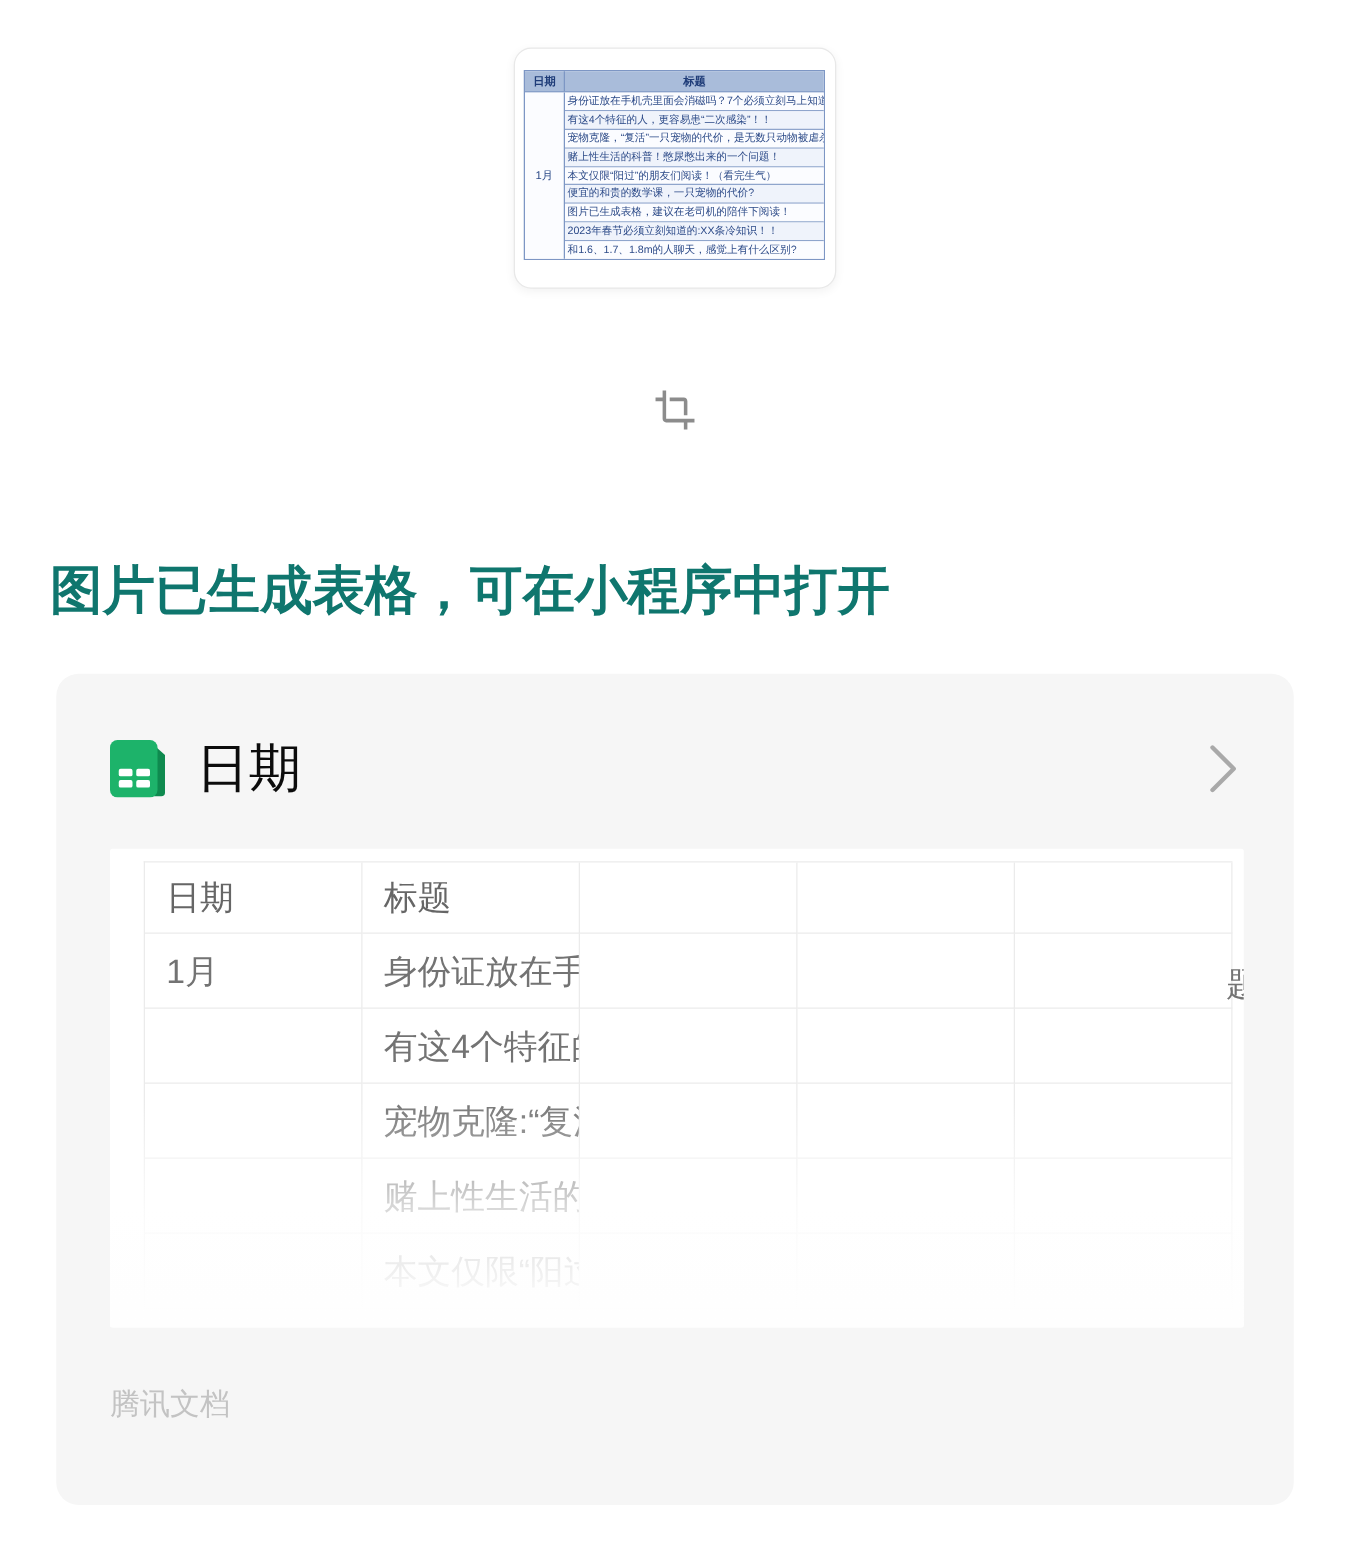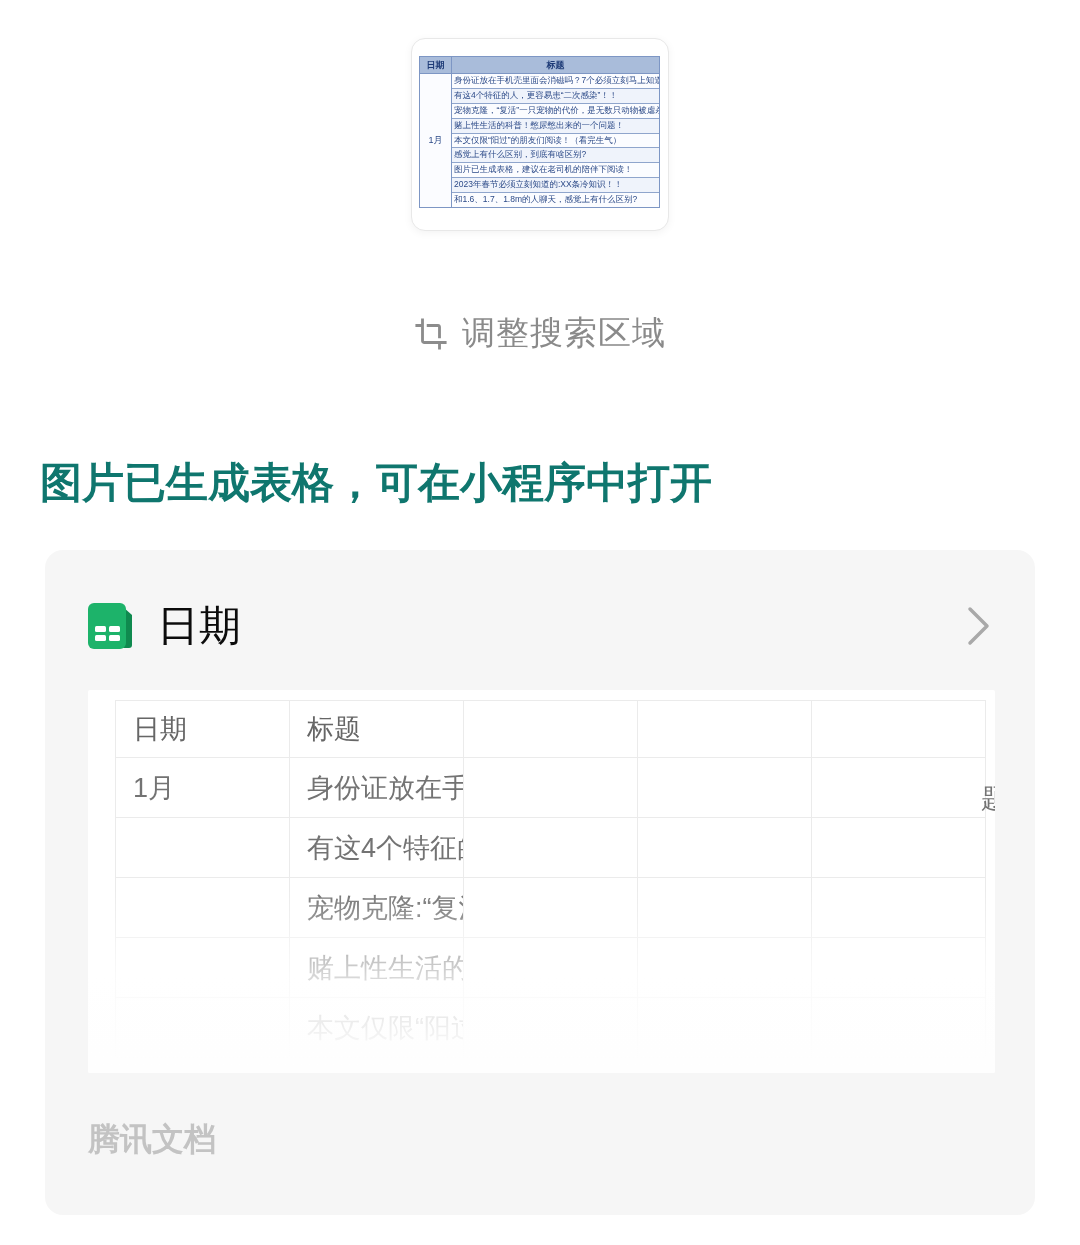--- a/index.html
+++ b/index.html
@@ -100,53 +100,52 @@
   .fade {
     position:absolute; inset:0; pointer-events:none;
     background:linear-gradient(180deg,
       rgba(255,255,255,0) 0%,
       rgba(255,255,255,0) 52%,
       rgba(255,255,255,.72) 75%,
       rgba(254,254,254,.97) 94%,
       #fefefe 100%);
   }
 
-  .card-footer { margin:45px 0 14px 43px; font-size:32px; color:#c3c3c3;font-weight:bold; }
+  .card-footer { margin:45px 0 14px 43px; font-size:24px; color:#c3c3c3; }
 </style>
 </head>
 <body>
 
 <div class="thumb">
   <div class="mini-table">
     <div class="mt-header">
       <div class="mt-h1">日期</div>
       <div class="mt-h2">标题</div>
     </div>
     <div class="mt-body">
       <div class="mt-datecol">1月</div>
       <div class="mt-rows">
         <div class="mt-row">身份证放在手机壳里面会消磁吗？7个必须立刻马上知道的小问题！</div>
         <div class="mt-row">有这4个特征的人，更容易患“二次感染”！！</div>
         <div class="mt-row">宠物克隆，“复活”一只宠物的代价，是无数只动物被虐杀…</div>
         <div class="mt-row">赌上性生活的科普！憋尿憋出来的一个问题！</div>
         <div class="mt-row">本文仅限“阳过”的朋友们阅读！（看完生气）</div>
-        <div class="mt-row">感觉上有什么区别，到底有啥区别?</div>
+        <div class="mt-row">便宜的和贵的数学课，一只宠物的代价?</div>
         <div class="mt-row">图片已生成表格，建议在老司机的陪伴下阅读！</div>
         <div class="mt-row">2023年春节必须立刻知道的:XX条冷知识！！</div>
         <div class="mt-row">和1.6、1.7、1.8m的人聊天，感觉上有什么区别?</div>
       </div>
     </div>
   </div>
 </div>
 
 <div class="adjust">
   <svg class="crop-svg" width="34" height="34" viewBox="0 0 24 24" fill="#8c8c8c">
     <path d="M17 15h2V7c0-1.1-.9-2-2-2H9v2h8v8zM7 17V1H5v4H1v2h4v10c0 1.1.9 2 2 2h10v4h2v-4h4v-2H7z"></path>
   </svg>
-  <span class="adjust-label">调整搜索区域</span>
 </div>
 
 <div class="headline">图片已生成表格，可在小程序中打开</div>
 
 <div class="card">
   <div class="card-header">
     <svg class="sheet-icon" viewBox="0 0 44 46">
       <path fill="#0f8a4f" d="M35 4 L44 12 V42 a3 3 0 0 1 -3 3 H35 Z"></path>
       <rect x="0" y="0" width="38" height="46" rx="6" fill="#1db36a"></rect>
       <rect x="7" y="23" width="11" height="6" rx="1.5" fill="#ffffff"></rect>

